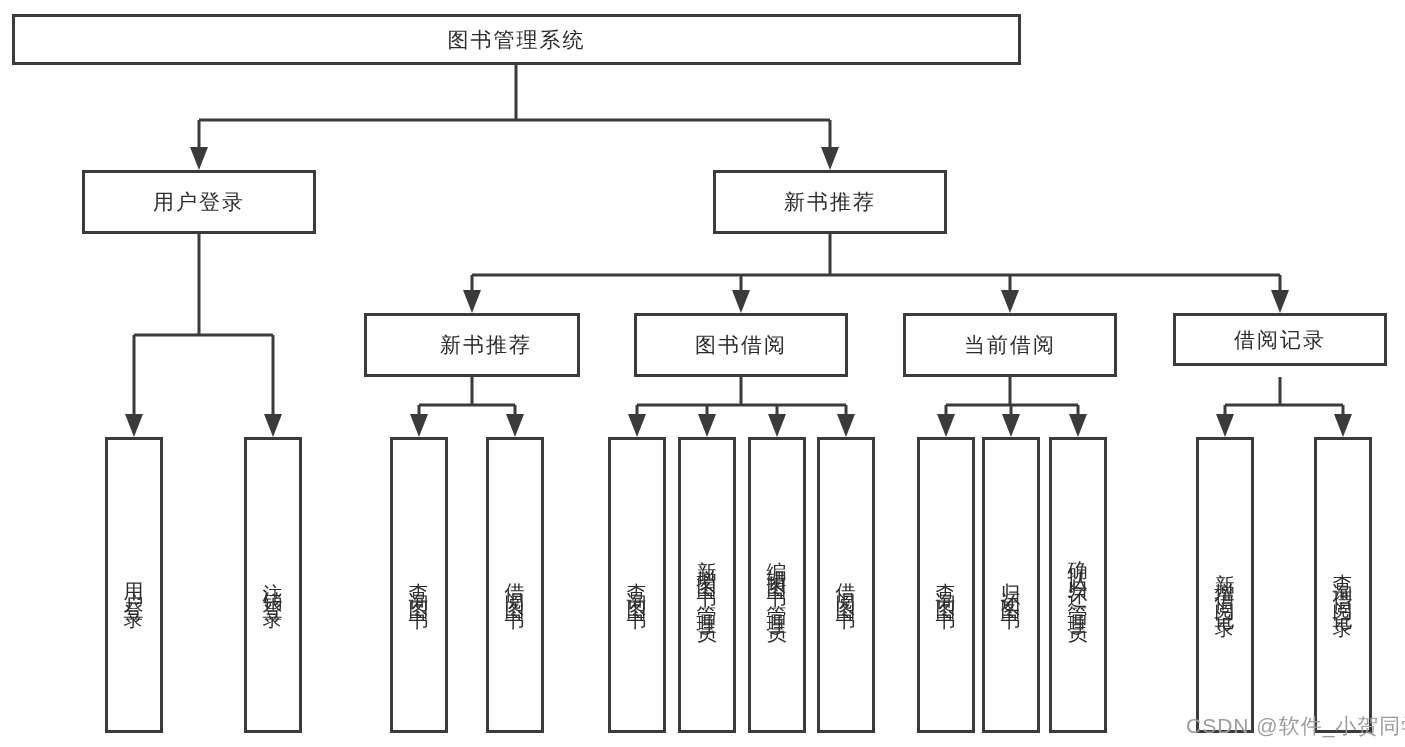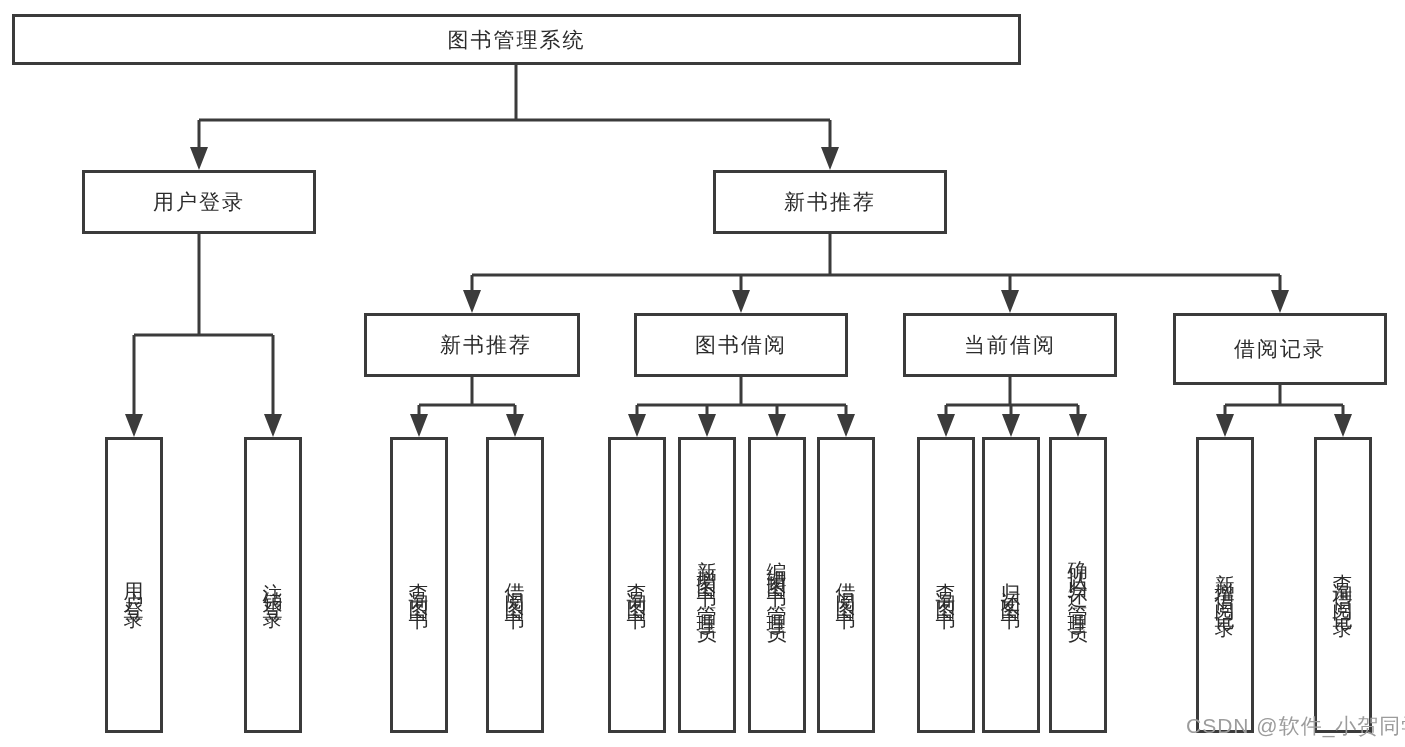--- a/index.html
+++ b/index.html
@@ -35,21 +35,21 @@
     font-size:21px;
     letter-spacing:2px;
     white-space:nowrap;
   }
   .root{left:12px;top:14px;width:1009px;height:51px;}
   .l2a{left:82px;top:170px;width:234px;height:64px;}
   .l2b{left:713px;top:170px;width:234px;height:64px;}
   .s1{left:364px;top:313px;width:216px;height:64px;padding-left:28px;}
   .s2{left:634px;top:313px;width:214px;height:64px;}
   .s3{left:903px;top:313px;width:214px;height:64px;}
-  .s4{left:1173px;top:313px;width:214px;height:72px;}
+  .s4{left:1173px;top:313px;width:214px;height:53px;}
   .leaf{top:437px;width:58px;height:296px;}
   .leaf span{
     writing-mode:vertical-rl;
     text-orientation:mixed;
     font-size:20px;
     line-height:1;
     letter-spacing:9px;
     white-space:nowrap;
   }
   .g1a{left:105px;} .g1b{left:244px;}

